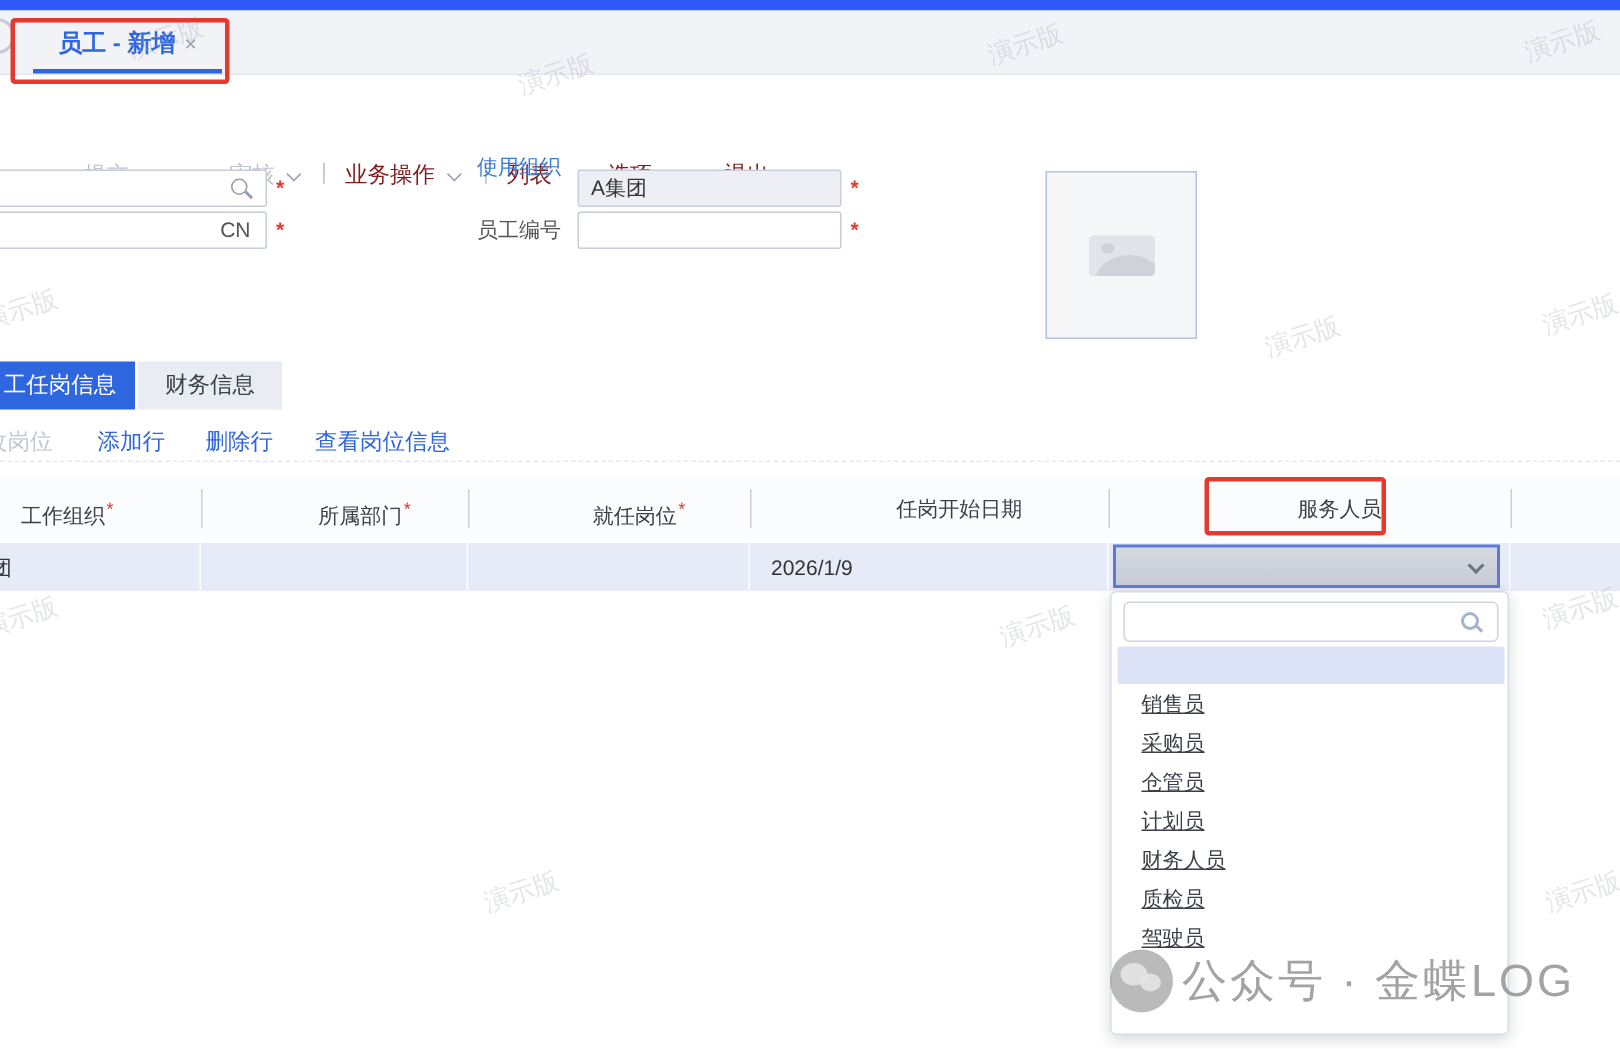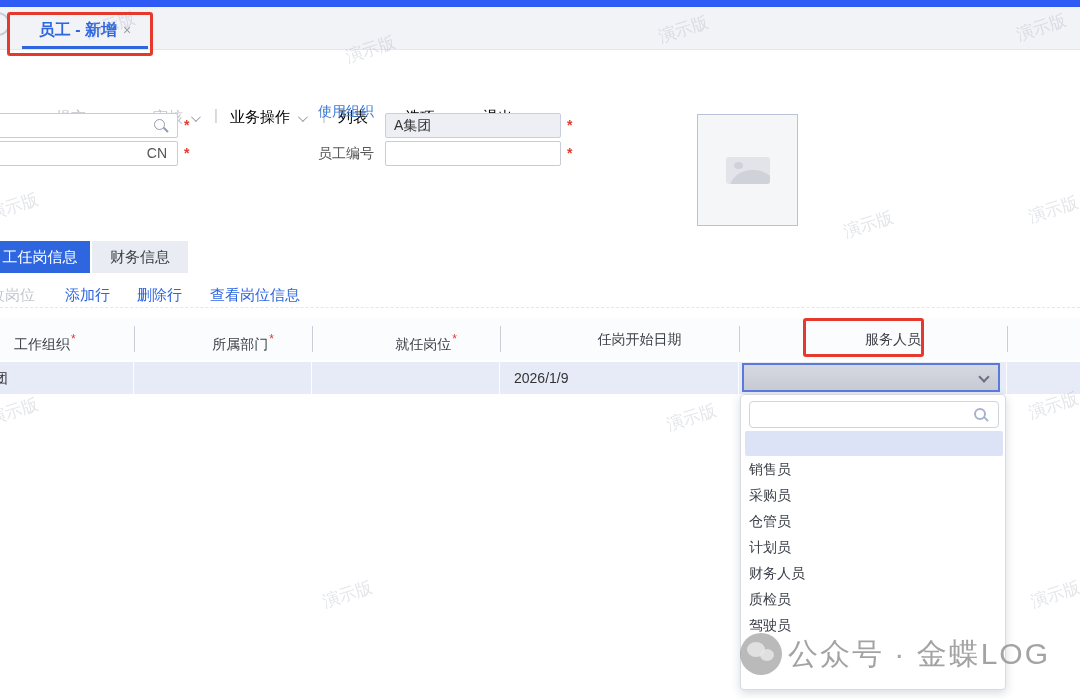--- a/index.html
+++ b/index.html
@@ -14,21 +14,21 @@
   .doc-tab { position:absolute; left:22px; top:6px; width:126px; height:36px; text-align:center; }
   .doc-tab-title { font-size:16px; font-weight:bold; color:#2e66e0; line-height:34px; }
   .doc-tab-close { font-size:14px; color:#9aa0ab; margin-left:6px; }
   .doc-tab-underline { position:absolute; left:0; bottom:0; width:126px; height:3px; background:#2e66e0; }
   .red-box { position:absolute; border:3px solid #e6392e; border-radius:3px; pointer-events:none; z-index:40; }
   .red-box-tab { left:7px; top:5px; width:146px; height:44px; }
   .red-box-col { left:803px; top:318px; width:121px; height:39px; }
 
   
   .toolbar { position:absolute; left:0; top:50px; width:1080px; height:40px; background:#fff; }
-  .tb-item { position:absolute; top:54px; font-size:15px; color:#000000; line-height:26px; white-space:nowrap; }
+  .tb-item { position:absolute; top:54px; font-size:15px; color:#7f1d1d; line-height:26px; white-space:nowrap; }
   .tb-item.disabled { color:#bfc3cc; }
   .chev { display:inline-block; width:7px; height:7px; border-right:1.6px solid #9aa1ad; border-bottom:1.6px solid #9aa1ad; transform:rotate(45deg) translateY(-2px); margin-left:8px; }
   .tb-sep { position:absolute; top:56px; font-size:15px; color:#c3c7cf; }
 
   
   .fld { position:absolute; height:25px; background:#fff; border:1px solid #c7ccd6; border-radius:2px; font-size:14px; color:#333; }
   .fld-org { left:-42px; top:113px; width:220px; padding:3px 28px 0 8px; }
   .fld-name { left:-42px; top:141px; width:220px; text-align:right; padding:3px 10px 0 8px; color:#555; }
   .mag { position:absolute; right:12px; top:5px; width:11px; height:11px; border:1.6px solid #949cb0; border-radius:50%; }
   .mag::after { content:""; position:absolute; width:6px; height:1.6px; background:#949cb0; transform:rotate(45deg); right:-5px; bottom:-2px; }
@@ -70,21 +70,21 @@
   .sel { position:absolute; left:742px; top:363px; width:258px; height:29px; border:2px solid #5b79d9; background:linear-gradient(#d6d9e0,#c6cad4); z-index:20; }
   .sel .chev2 { position:absolute; right:10px; top:8px; width:8px; height:8px; border-right:2px solid #6b7280; border-bottom:2px solid #6b7280; transform:rotate(45deg); }
 
   
   .dd { position:absolute; left:740px; top:394px; width:266px; height:296px; background:#fff; border:1px solid #d8dbe1; border-radius:4px; box-shadow:0 3px 10px rgba(40,50,80,.18); z-index:10; }
   .dd-search { position:absolute; left:8px; top:6px; width:250px; height:27px; border:1px solid #d0d4db; border-radius:4px; background:#fff; }
   .dd-mag { position:absolute; right:12px; top:6px; width:12px; height:12px; border:2px solid #a7b3cc; border-radius:50%; }
   .dd-mag::after { content:""; position:absolute; width:6px; height:2px; background:#a7b3cc; transform:rotate(45deg); right:-5px; bottom:-2px; }
   .dd-empty { position:absolute; left:4px; top:36px; width:258px; height:25px; background:#dce3f7; border-radius:2px; }
   .dd-list { position:absolute; left:0; top:61px; width:266px; }
-  .dd-item { height:26px; line-height:26px; font-size:14px; color:#3a3e46; padding-left:8px; }
+  .dd-item { height:26px; line-height:26px; font-size:14px; color:#3a3e46; padding-left:20px;text-decoration:underline; }
 
   
   .wm { position:absolute; font-size:17px; color:rgba(168,174,188,0.32); transform:rotate(-18deg); white-space:nowrap; pointer-events:none; z-index:30; }
   .brand { position:absolute; left:788px; top:634px; font-size:30px; color:rgba(140,140,140,0.8); letter-spacing:2px; white-space:nowrap; z-index:35; pointer-events:none; }
   .wechat { position:absolute; left:740px; top:633px; width:42px; height:42px; background:rgba(130,130,130,0.55); border-radius:50%; z-index:35; pointer-events:none; }
   .wechat::before { content:""; position:absolute; left:7px; top:9px; width:18px; height:15px; background:rgba(230,230,230,0.85); border-radius:50%; }
   .wechat::after { content:""; position:absolute; left:20px; top:16px; width:14px; height:12px; background:rgba(230,230,230,0.85); border-radius:50%; }
 </style>
 </head>
 <body>

